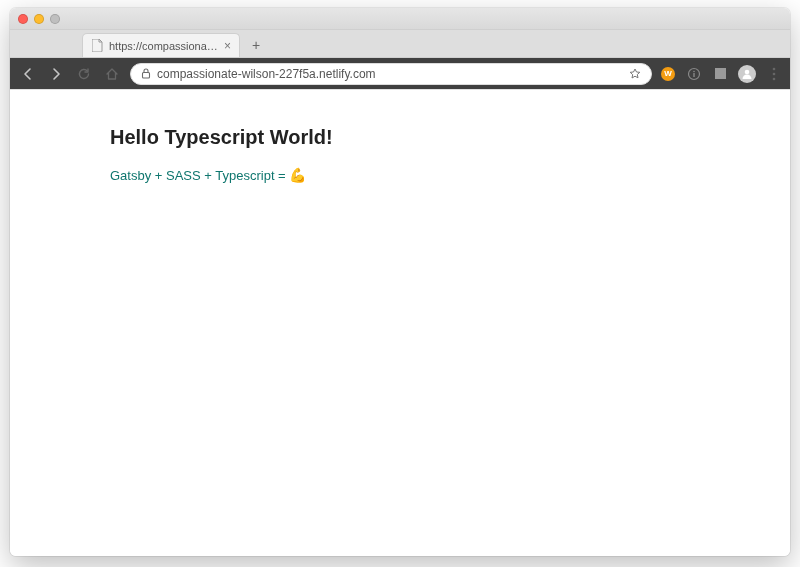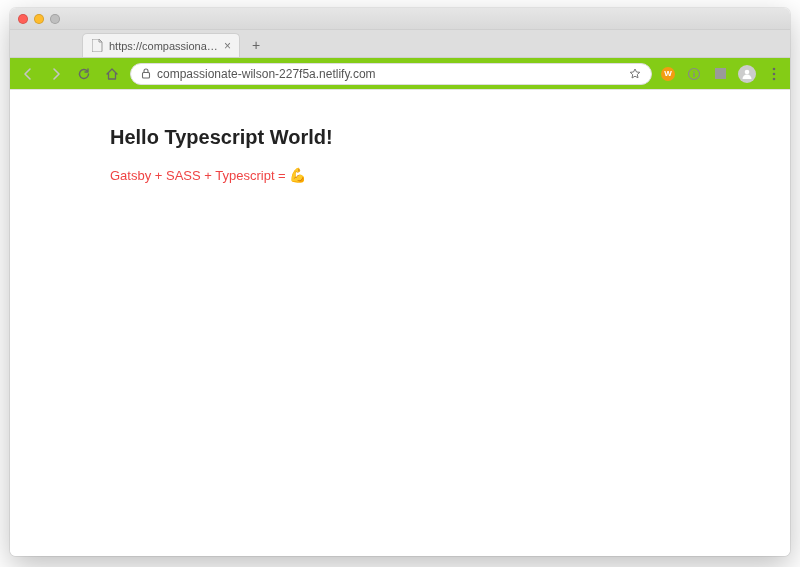--- a/index.html
+++ b/index.html
@@ -87,21 +87,21 @@
       line-height: 1;
     }
     .newtab {
       width: 20px; height: 20px;
       display:flex;align-items:center;justify-content:center;
       color:#666; font-size:14px;
       margin-left:6px; margin-bottom:2px;
     }
     .toolbar {
       height: 32px;
-      background: #84cc16;
+      background: #404040;
       border-bottom: 1px solid #e2e2e2;
       display: flex;
       align-items: center;
       padding: 0 8px;
       gap: 8px;
     }
     .nav-btn {
       width: 20px; height: 20px;
       display:flex;align-items:center;justify-content:center;
       color:#888;
@@ -155,21 +155,21 @@
       padding: 36px 0 0 100px;
     }
     .content h1 {
       font-size: 20px;
       font-weight: 700;
       color: #222;
       margin-bottom: 18px;
     }
     .content p {
       font-size: 13px;
-      color: #ef4444;
+      color: #0f766e;
     }
     .content p .emoji { font-size:14px; }
     svg { display:block; }
   </style>
 </head>
 <body>
 
 <div class="browser-window">
 
   <div class="titlebar">

